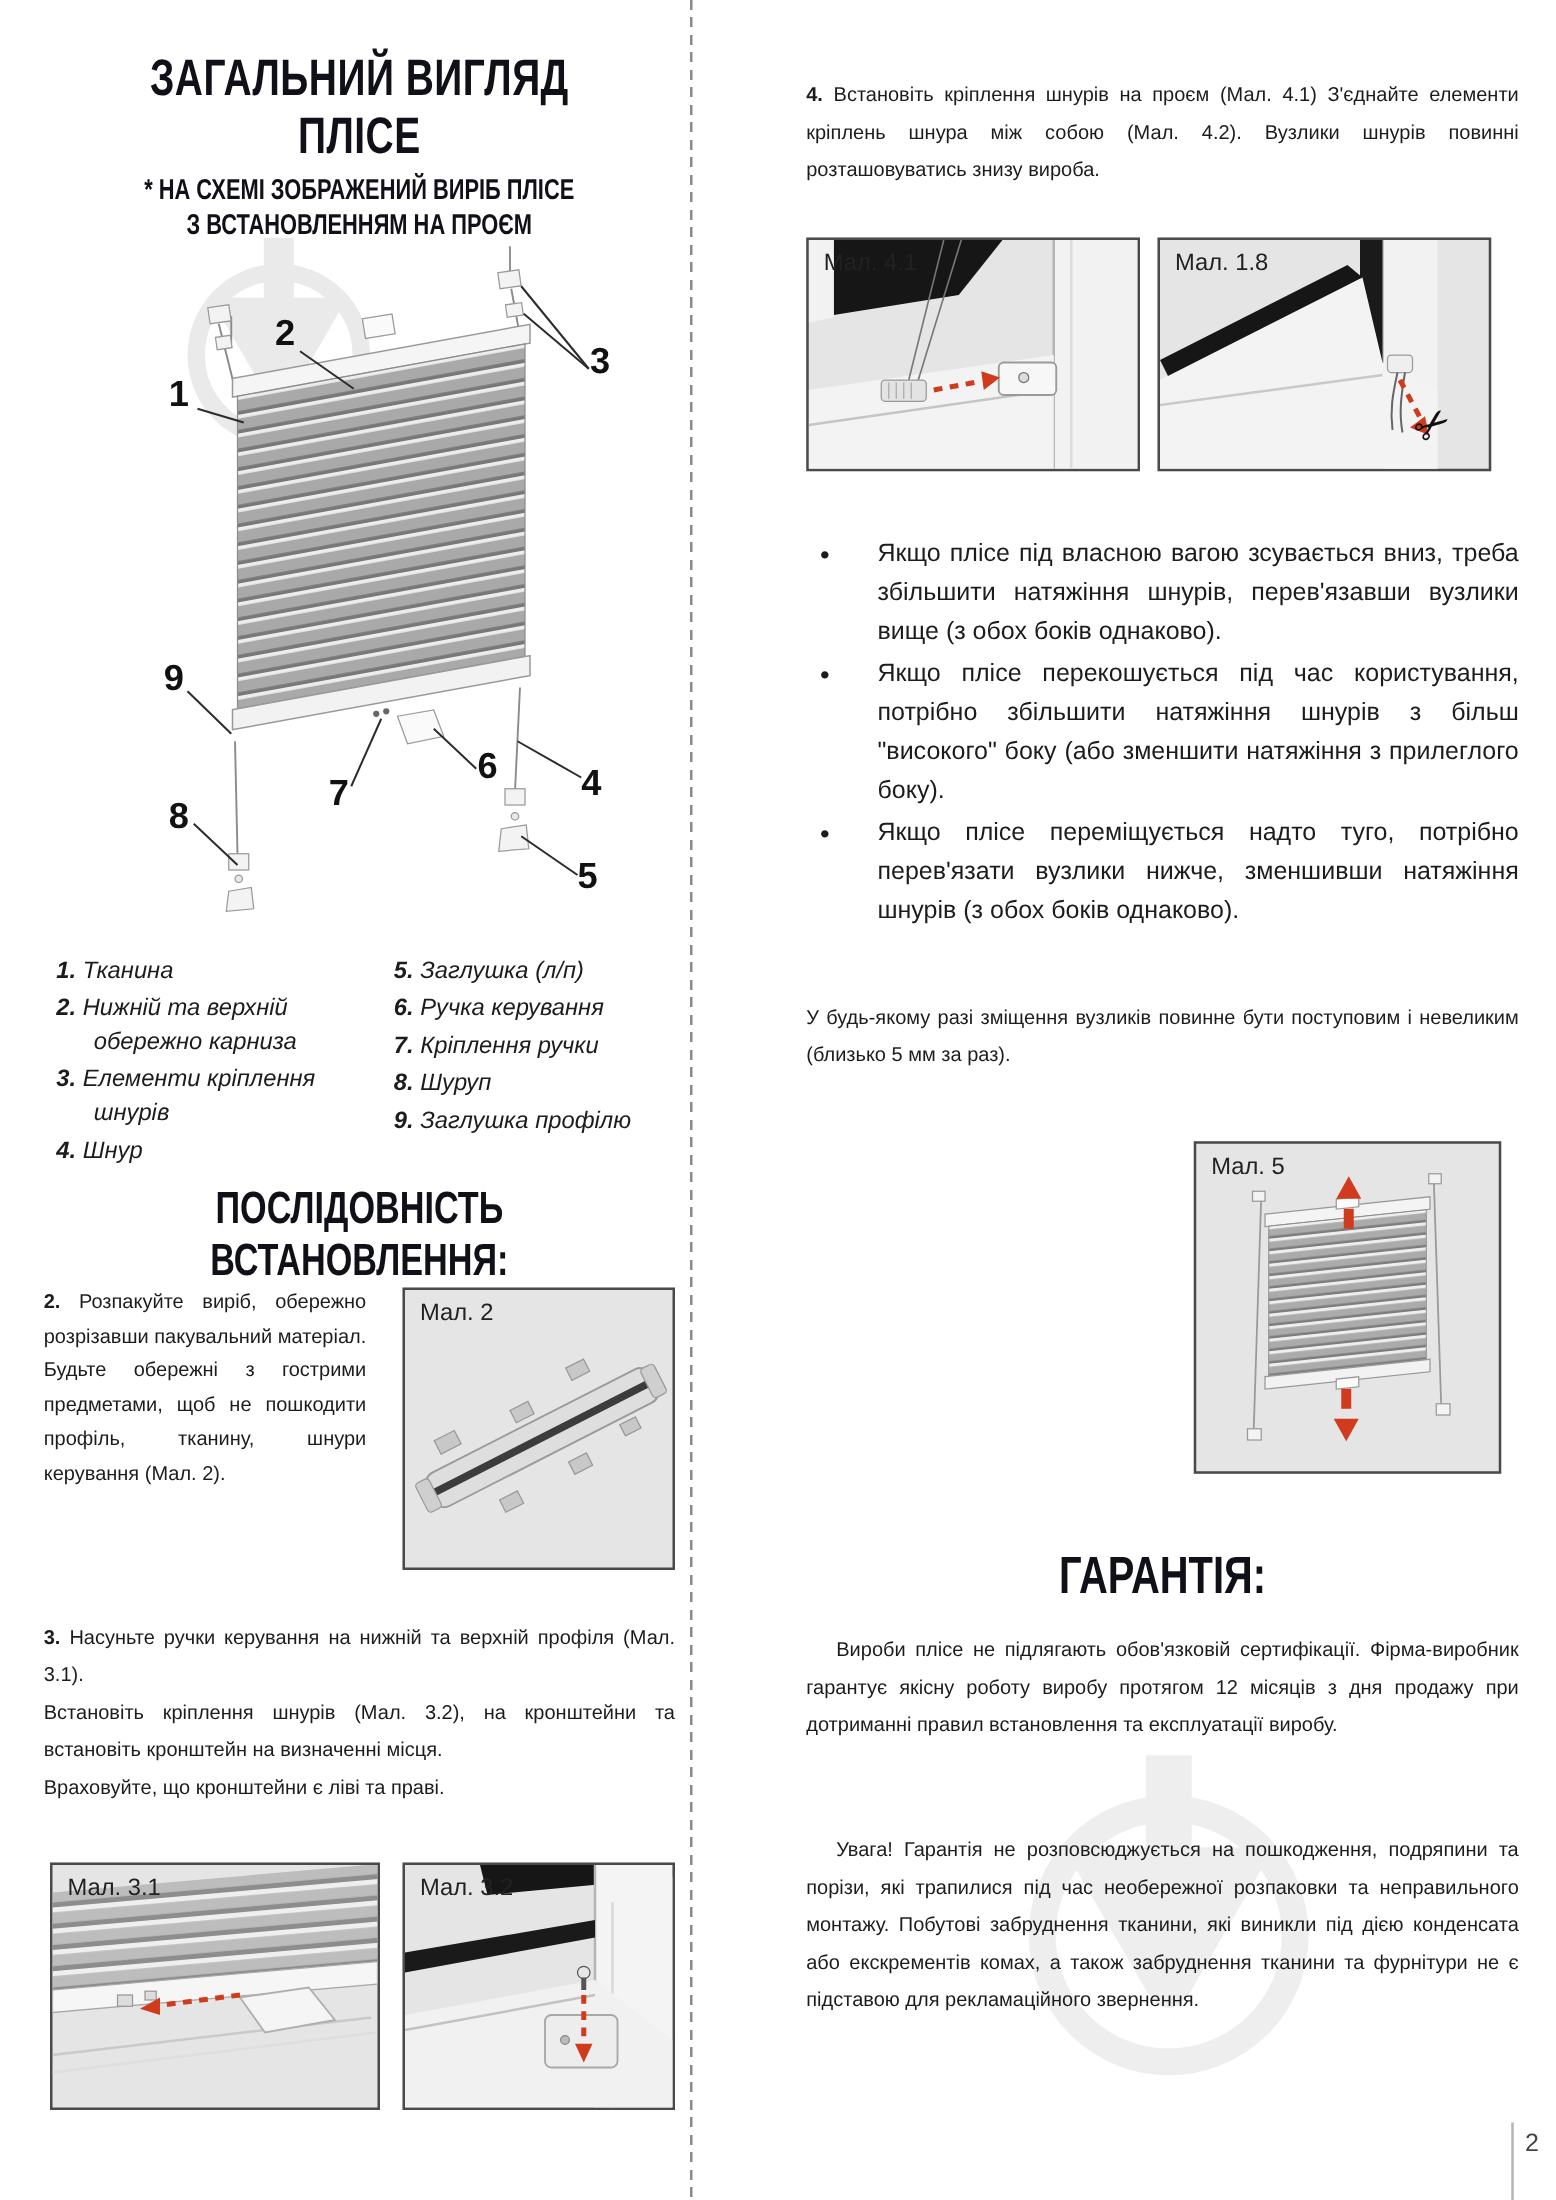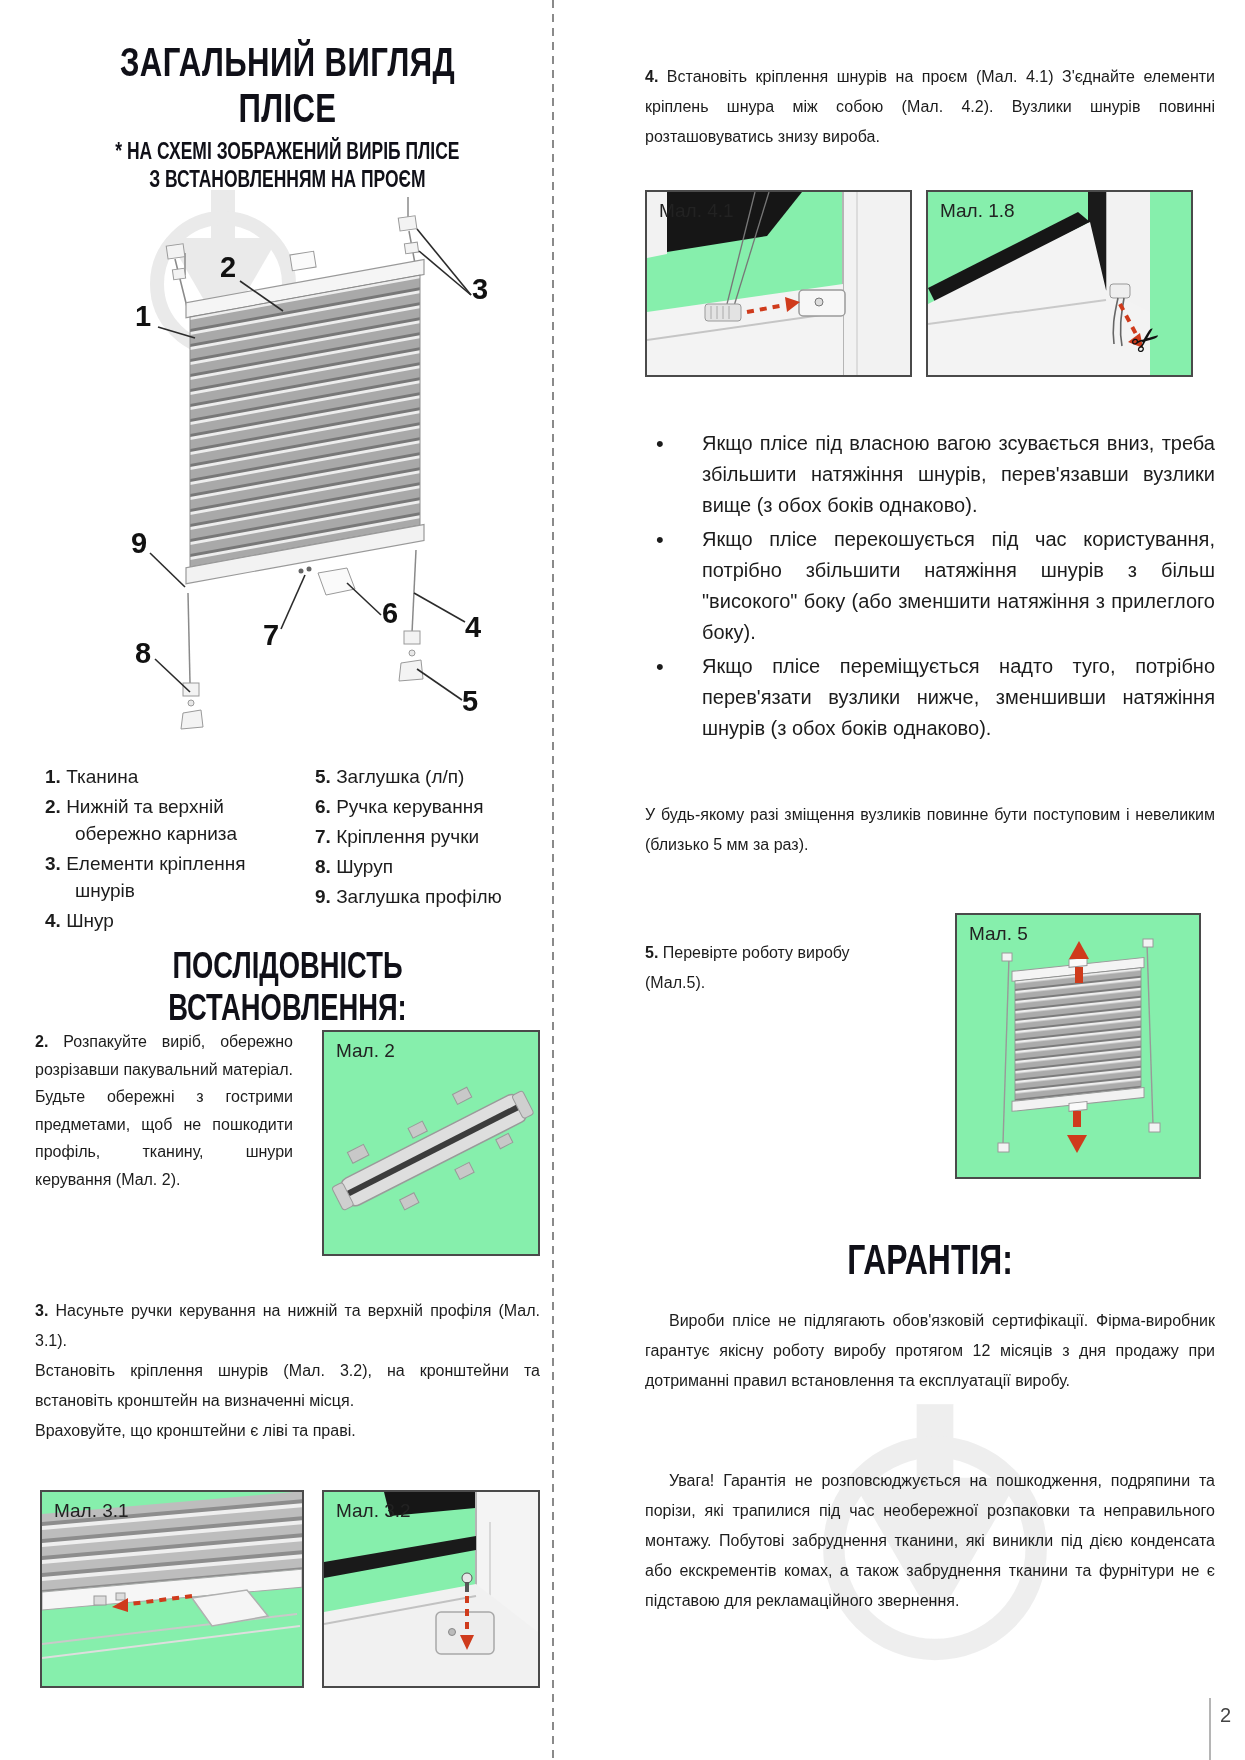--- a/index.html
+++ b/index.html
@@ -10,22 +10,22 @@
   
   .cond{display:inline-block;transform:scaleX(.76);transform-origin:center top;white-space:pre-line;}
   .title{font-weight:bold;font-size:41px;line-height:1.12;text-align:center;letter-spacing:.5px;color:#101018;}
   .subtitle{font-weight:bold;font-size:23px;line-height:1.2;text-align:center;color:#101018;}
   .h2{font-weight:bold;font-size:36px;text-align:center;color:#101018;}
   .body-t{font-size:16px;line-height:30px;text-align:justify;}
   .body-t b{font-weight:bold;}
   .prelines{white-space:pre-line;}
   .legend li{list-style:none;padding-left:30px;text-indent:-30px;margin:0 0 3px 0;
              font-size:19px;line-height:27px;}
-  .legend ul{margin:0;padding:0;}
-  .figure{position:absolute;border:2px solid #4a4a4a;background:#86efac;box-sizing:border-box;}
+  .legend ul{margin:0;padding:0;font-style:italic;}
+  .figure{position:absolute;border:2px solid #4a4a4a;background:#e5e5e5;box-sizing:border-box;}
   .figcap{position:absolute;top:8px;left:12px;font-size:19px;color:#222;z-index:3;}
   .callout{position:absolute;font-weight:bold;font-size:29px;color:#111;z-index:3;}
   .divider{position:absolute;left:552px;top:0;width:2px;height:1760px;
            background:repeating-linear-gradient(#8a8a8a 0 8px,transparent 8px 14px);}
   .bullets{margin:0;padding:0;}
   .bullets li{list-style:none;position:relative;padding-left:52px;font-size:20px;
               line-height:31px;text-align:justify;margin-bottom:3px;}
   .bullets li::before{content:"\2022";position:absolute;left:6px;top:0;font-size:22px;}
   .indent{text-indent:24px;}
   .watermark{position:absolute;z-index:0;}
@@ -276,23 +276,20 @@
   <ul class="abs z1 bullets" style="left:650px;top:428px;width:565px">
     <li><span>Якщо плісе під власною вагою зсувається вниз, треба збільшити натяжіння шнурів, перев'язавши вузлики вище (з обох боків однаково).</span></li>
     <li><span>Якщо плісе перекошується під час користування, потрібно збільшити натяжіння шнурів з більш "високого" боку (або зменшити натяжіння з прилеглого боку).</span></li>
     <li><span>Якщо плісе переміщується надто туго, потрібно перев'язати вузлики нижче, зменшивши натяжіння шнурів (з обох боків однаково).</span></li>
   </ul>
 
   <div class="abs z1 body-t" style="left:645px;top:800px;width:570px">
     <span>У будь-якому разі зміщення вузликів повинне бути поступовим і невеликим (близько 5 мм за раз).</span>
   </div>
 
-  <div class="abs z1 body-t" style="left:645px;top:938px;width:220px;text-align:left">
-    <b>5.</b> <span>Перевірте роботу виробу (Мал.5).</span>
-  </div>
   <div class="figure" style="left:955px;top:913px;width:246px;height:266px">
     <span class="figcap">Мал. 5</span>
     <svg width="241" height="262" viewBox="0 0 241 262">
       <defs>
         <pattern id="pl5" width="8" height="10" patternUnits="userSpaceOnUse">
           <rect width="8" height="10" fill="#ababab"></rect>
           <rect width="8" height="2.5" fill="#eee"></rect>
           <rect y="8" width="8" height="2" fill="#7c7c7c"></rect>
         </pattern>
       </defs>

